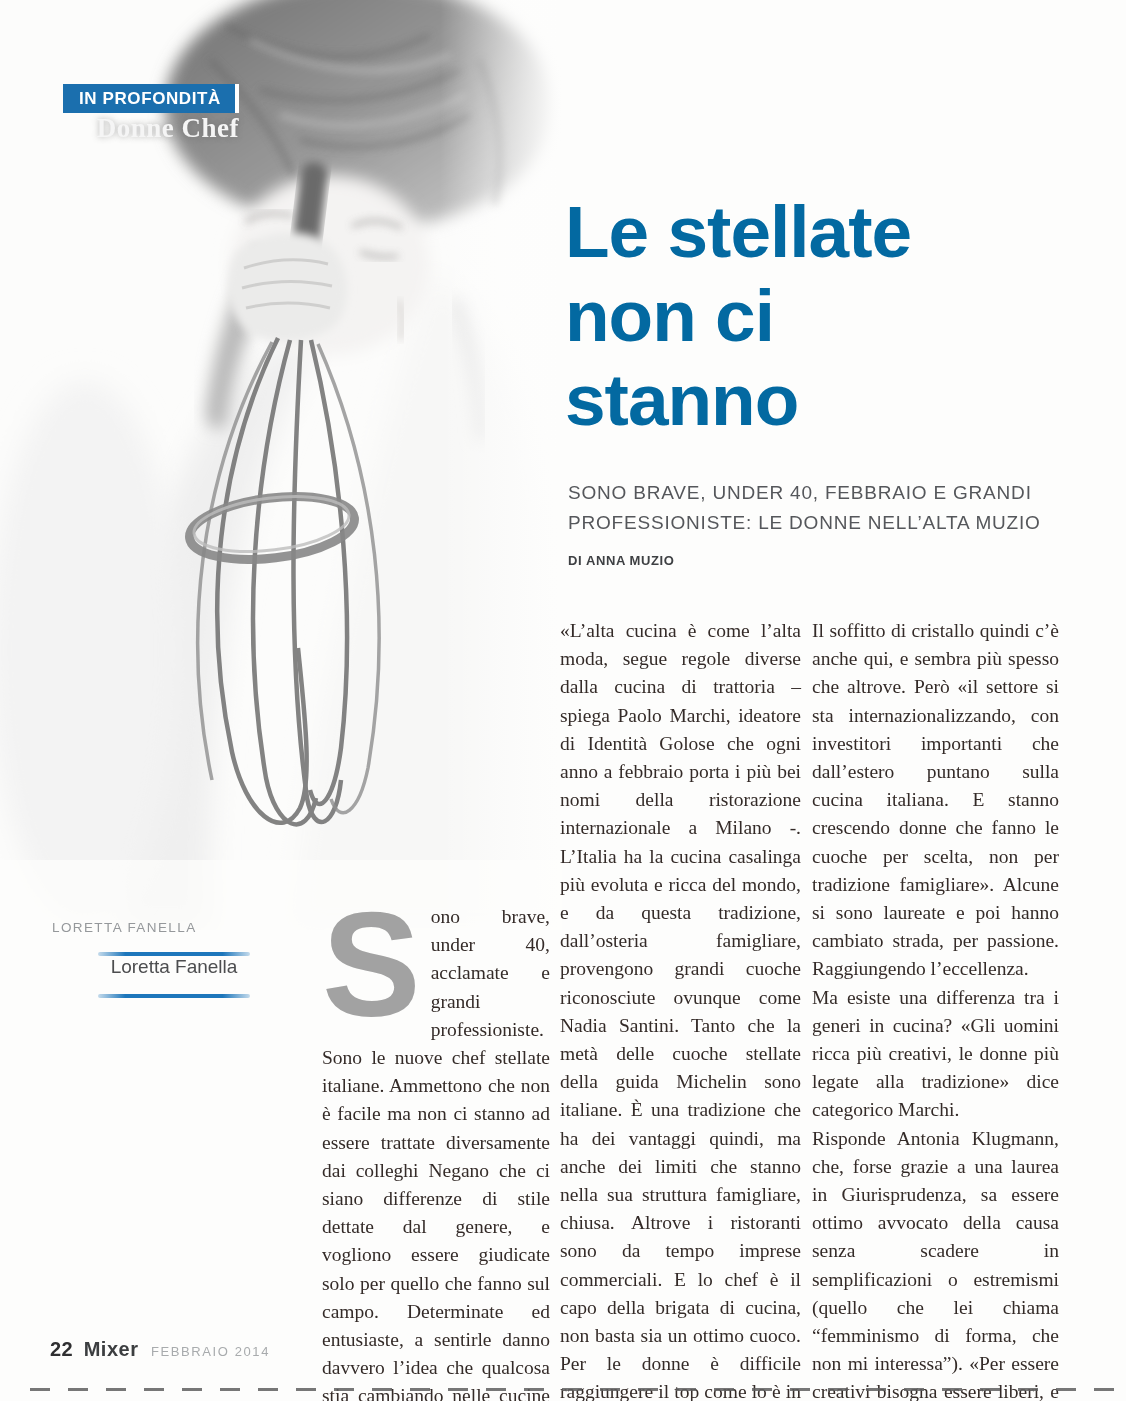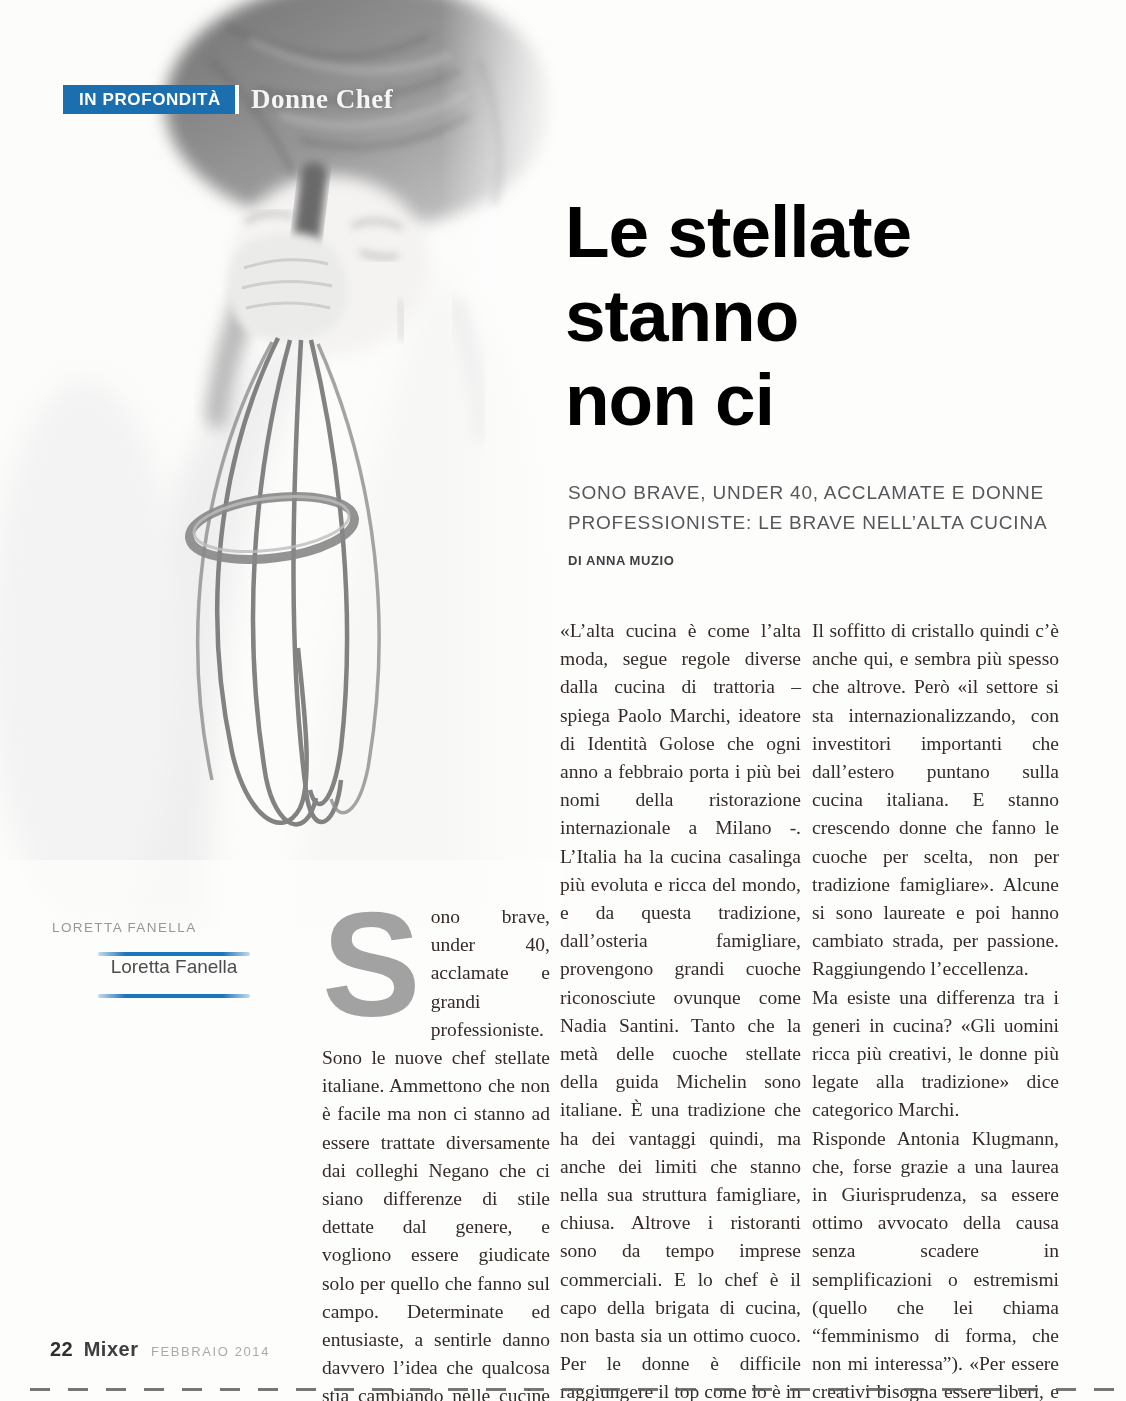--- a/index.html
+++ b/index.html
@@ -5,38 +5,38 @@
   html,body{margin:0;padding:0;background:#e9e9e9;}
   .page{
     position:relative;width:1126px;height:1401px;margin:0 auto;
     background:#fdfdfc;overflow:hidden;
     font-family:"Liberation Serif", serif;color:#342b28;
   }
   
   .photo{position:absolute;left:0;top:0;width:562px;height:930px;}
   .photo svg{display:block;}
   
-  .kicker-row{position:absolute;left:63px;top:84px;display:flex;align-items:center;z-index:5;}
+  .kicker-row{position:absolute;left:63px;top:84px;display:flex;align-items:flex-end;z-index:5;flex-direction:column;}
   .kicker-badge{
     background:#1b6fae;color:#ffffff;
     font-family:"Liberation Sans", sans-serif;font-weight:bold;
     font-size:17px;letter-spacing:0.6px;
     padding:6px 14px 6px 16px;line-height:1;
     border-right:4px solid #ffffff;
   }
   .section-title{
     color:#f5f5f5;font-family:"Liberation Serif", serif;
     font-size:27px;font-weight:bold;letter-spacing:0.5px;
     padding-left:12px;text-shadow:0 0 6px rgba(90,90,90,.45);
   }
   
   .headline{
     position:absolute;left:565px;top:190px;width:480px;z-index:4;
     font-family:"Liberation Sans", sans-serif;font-weight:bold;
-    color:#000000;font-size:73px;line-height:84px;letter-spacing:-1px;
+    color:#0369a1;font-size:73px;line-height:84px;letter-spacing:-1px;
   }
   .subtitle{
     position:absolute;left:568px;top:478px;width:480px;
     font-family:"Liberation Sans", sans-serif;
     color:#55575b;font-size:19px;line-height:30px;letter-spacing:0.8px;
   }
   .byline{
     position:absolute;left:568px;top:553px;
     font-family:"Liberation Sans", sans-serif;font-weight:bold;
     color:#3e4043;font-size:13px;letter-spacing:0.6px;
@@ -174,27 +174,27 @@
 
   <div class="kicker-row">
     <div class="kicker-badge">
       <span>IN PROFONDITÀ</span>
     </div>
     <div class="section-title">Donne Chef</div>
   </div>
 
   <h1 class="headline" style="margin:0;">
     <div>Le stellate</div>
+    <div>non ci</div>
     <div>stanno</div>
-    <div>non ci</div>
   </h1>
 
   <div class="subtitle">
-    <div>SONO BRAVE, UNDER 40, ACCLAMATE E DONNE</div>
-    <div>PROFESSIONISTE: LE BRAVE NELL’ALTA CUCINA</div>
+    <div>SONO BRAVE, UNDER 40, FEBBRAIO E GRANDI</div>
+    <div>PROFESSIONISTE: LE DONNE NELL’ALTA MUZIO</div>
   </div>
 
   <div class="byline">DI ANNA MUZIO</div>
 
   <div class="caption">LORETTA FANELLA</div>
 
   <div class="pullquote">
     <div class="pq-rule top"></div>
     <div class="pq-attr">Loretta Fanella</div>
     <div class="pq-rule bottom"></div>

